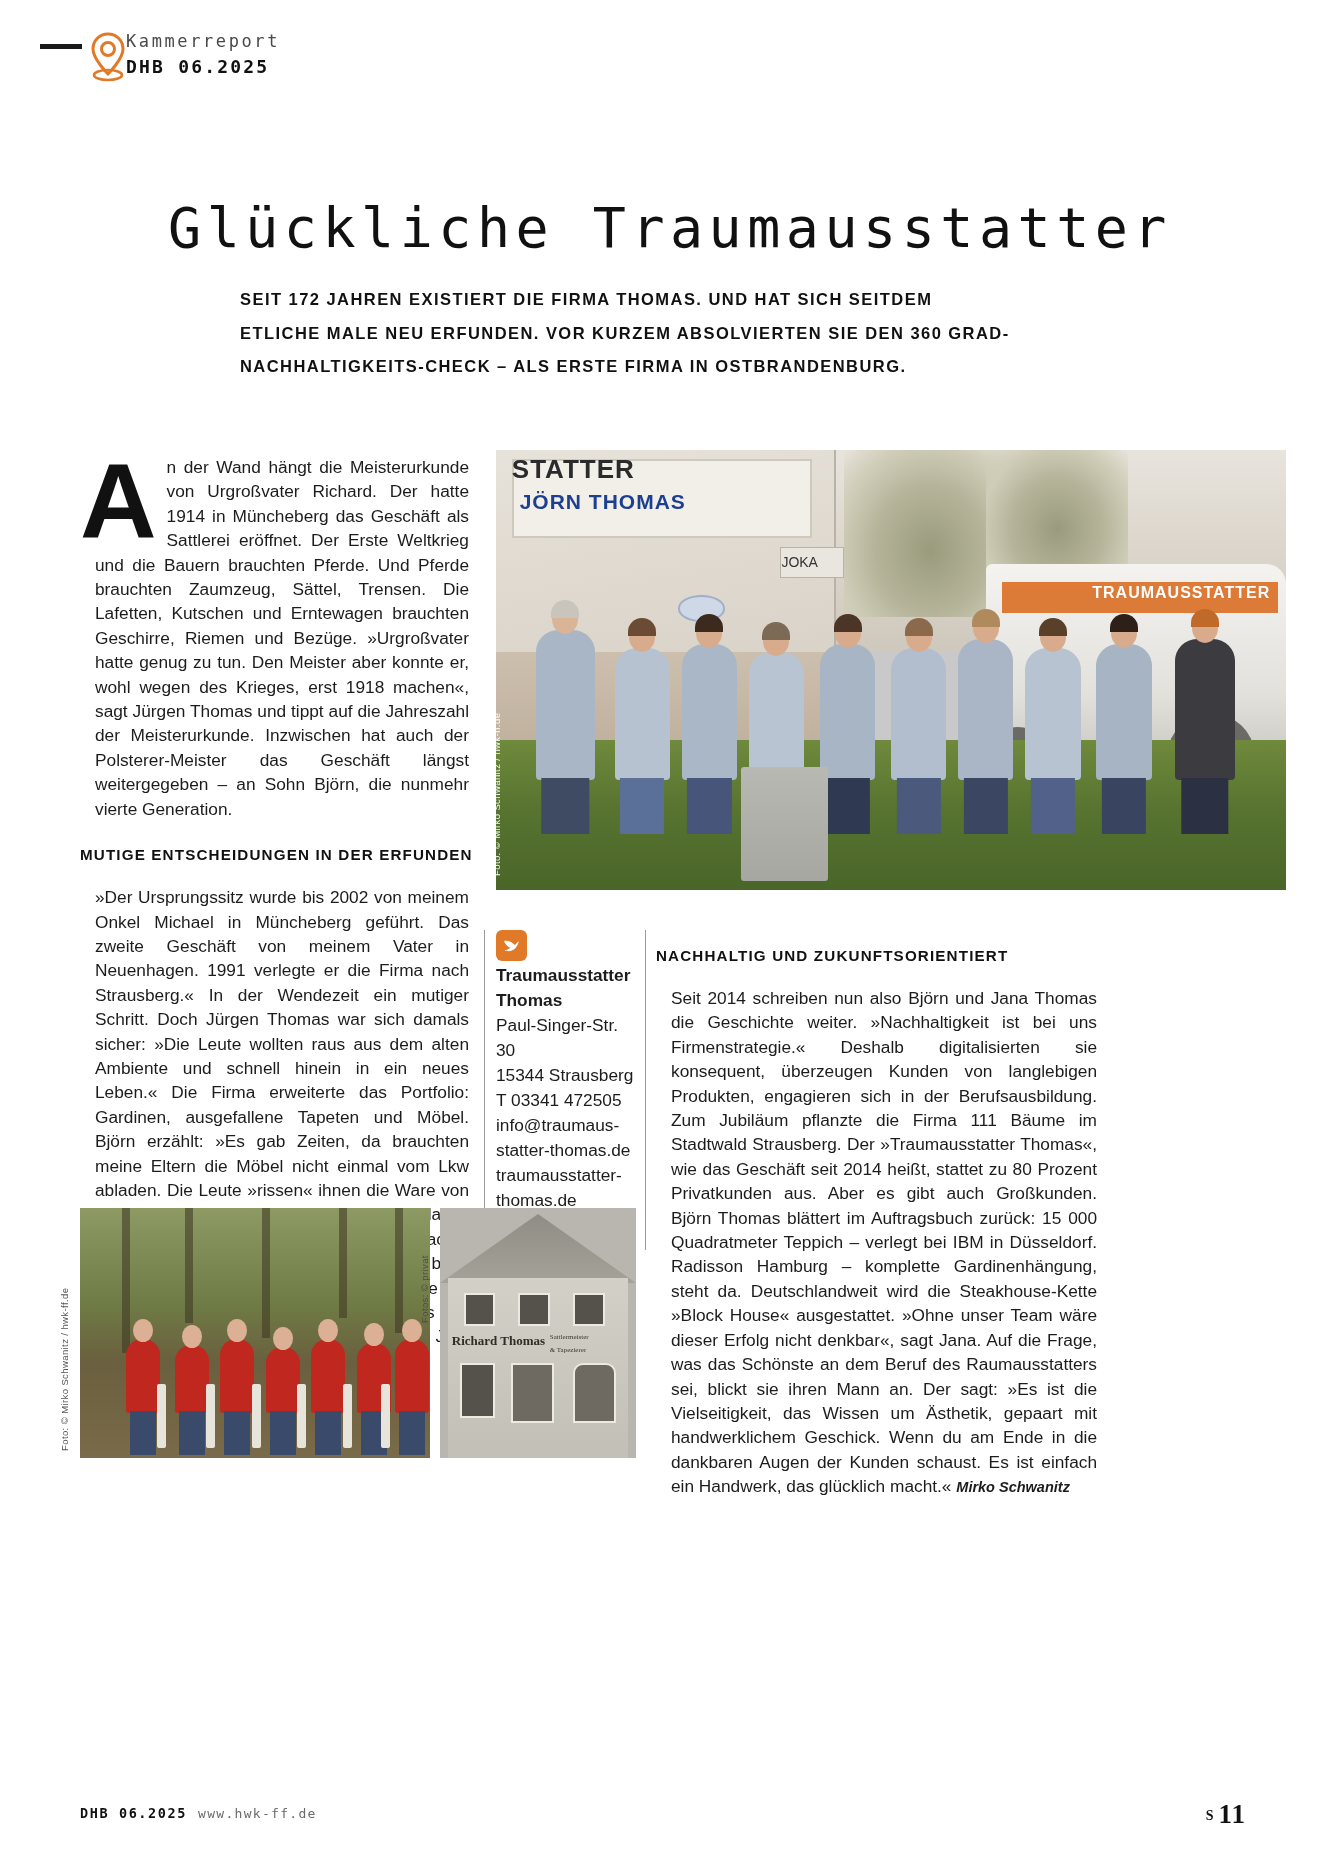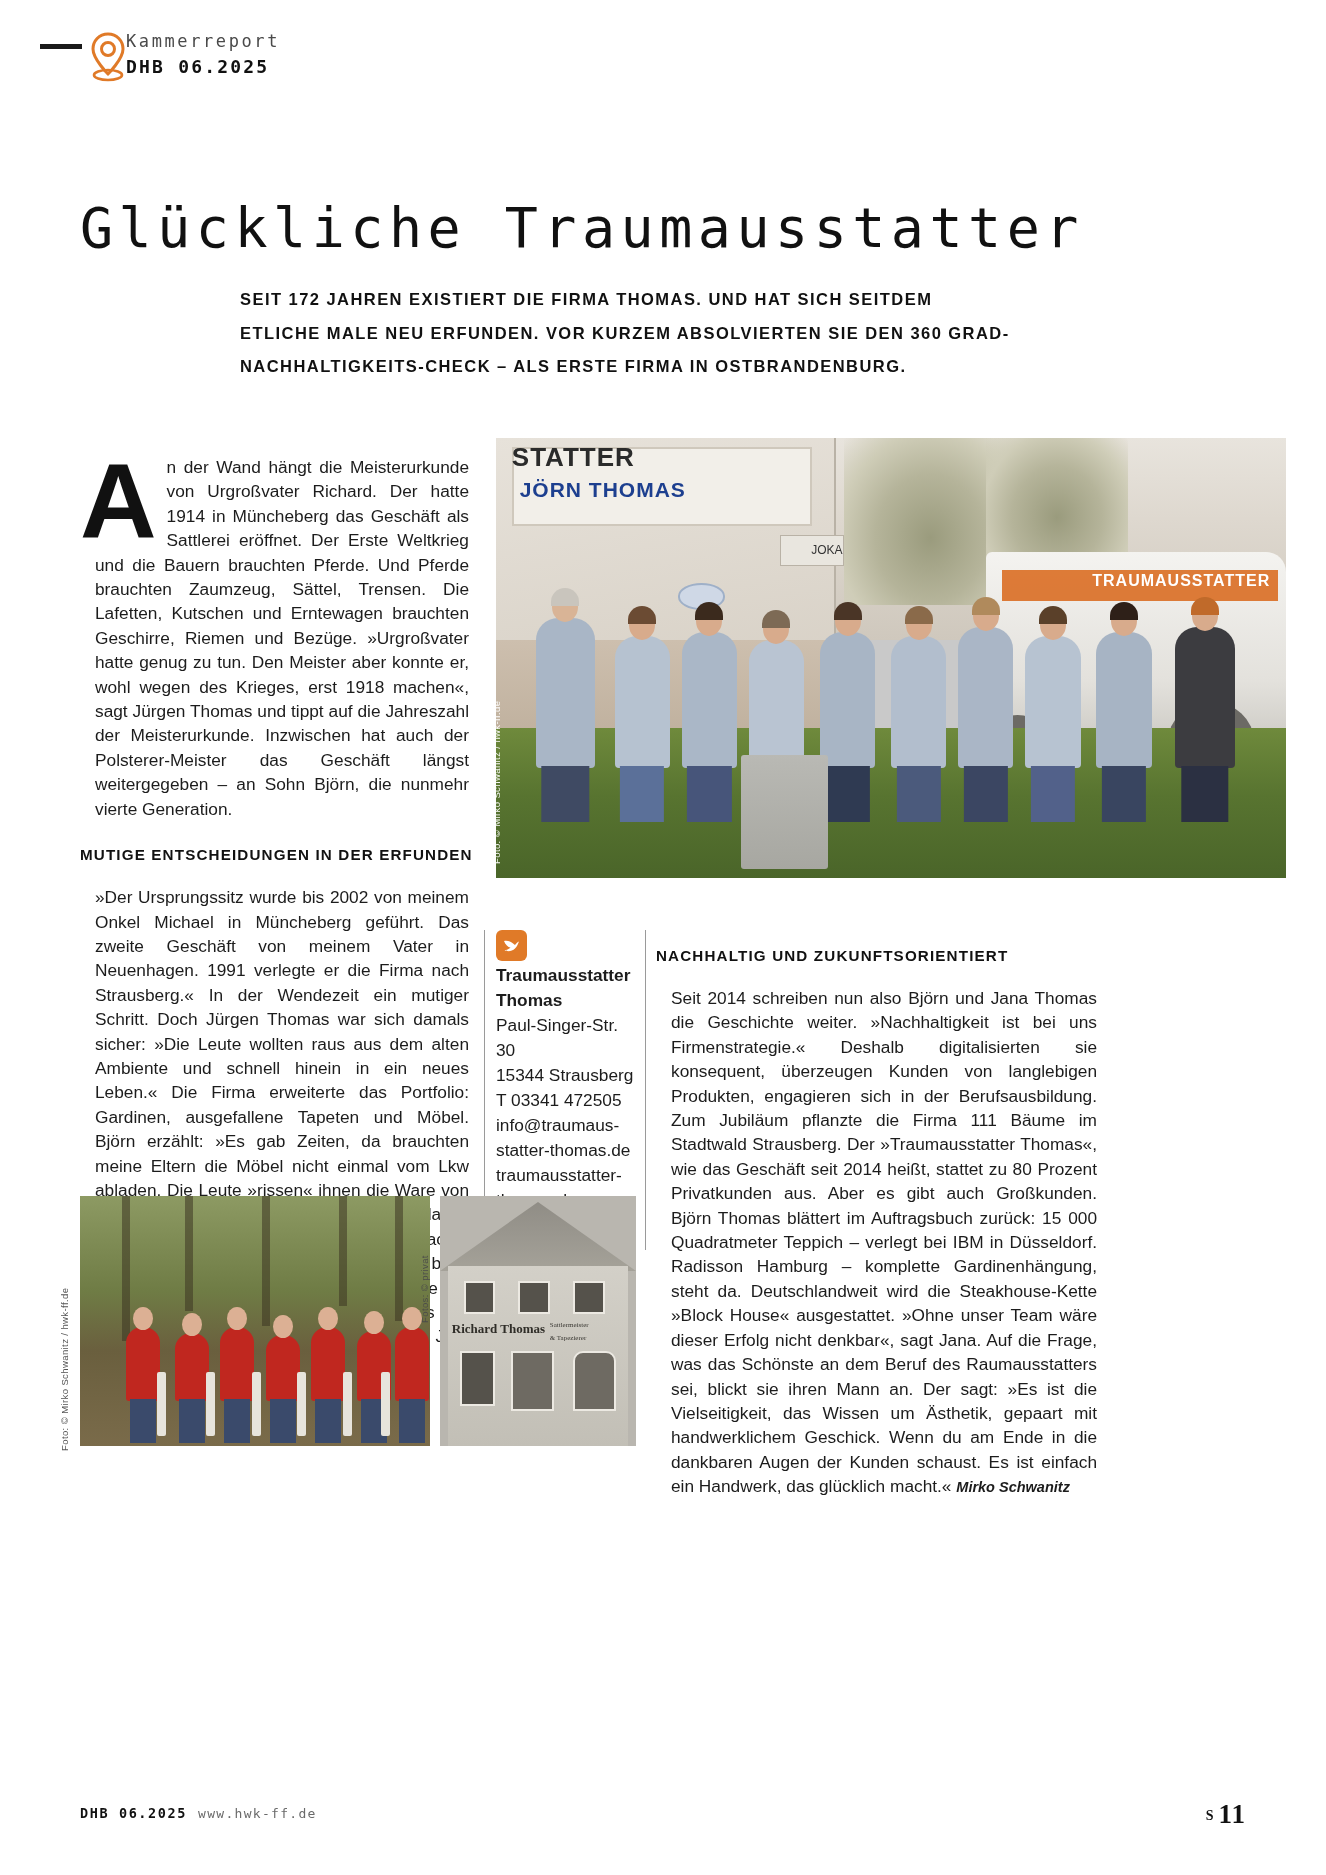--- a/index.html
+++ b/index.html
@@ -54,20 +54,21 @@
     position: absolute;
     left: 80px; top: 196px;
     width: 1180px;
     font-size: 55px;
     font-weight: 400;
     letter-spacing: 5.5px;
     color: #111;
     font-family: "DejaVu Sans Mono", monospace;
     line-height: 64px;
     white-space: nowrap;
+    text-align: center;
   }
 
   .article-standfirst {
     position: absolute;
     left: 240px; top: 283px;
     width: 700px;
     font-size: 16.5px;
     font-weight: 700;
     letter-spacing: 1.45px;
     line-height: 33.5px;
@@ -123,20 +124,21 @@
     position: absolute;
     width: 1px;
     background: #9a9a9a;
   }
 
   
   .photo {
     position: absolute;
     overflow: hidden;
     background: #c9c9c9;
+    margin-top: 12px;
   }
 
   
   #photo-hero {
     left: 496px; top: 438px;
     width: 790px; height: 440px;
   }
   .hero-sky {
     position: absolute; left: 0; top: 0; width: 100%; height: 46%;
     background: linear-gradient(180deg,#e8e4dd 0%, #ded8cf 40%, #cfc8bd 100%);
@@ -371,21 +373,21 @@
   <div class="hero-sky"></div>
   <div class="hero-tree" style="left:44%"></div>
   <div class="hero-tree" style="left:62%;width:18%;height:30%"></div>
   <div class="hero-building"></div>
   <div class="hero-wall"></div>
 
   <div class="hero-signboard"></div>
   <div class="hero-signtext1">STATTER</div>
   <div class="hero-signtext2">JÖRN THOMAS</div>
 
-  <div style="position:absolute;left:36%;top:22%;width:8%;height:7%;background:#e9e6df;border:1px solid #b9b2a6;font-size:12px;text-align:right;line-height:28px;color:#333;">JOKA</div>
+  <div style="position:absolute;left:36%;top:22%;width:8%;height:7%;background:#e9e6df;border:1px solid #b9b2a6;font-size:14px;text-align:left;line-height:28px;color:#333;">JOKA</div>
   <div style="position:absolute;left:23%;top:33%;width:6%;height:6%;border-radius:50%;background:#cfd8e6;border:2px solid #9fb0c8;"></div>
 
   <div class="hero-van"></div>
   <div class="hero-van-band"></div>
   <div class="hero-van-text">TRAUMAUSSTATTER</div>
   <div class="hero-wheel" style="right:4%;bottom:22%;width:11%;height:18%"></div>
   <div class="hero-wheel" style="right:30%;bottom:23%;width:8%;height:14%"></div>
 
   <div class="hero-grass"></div>
 

